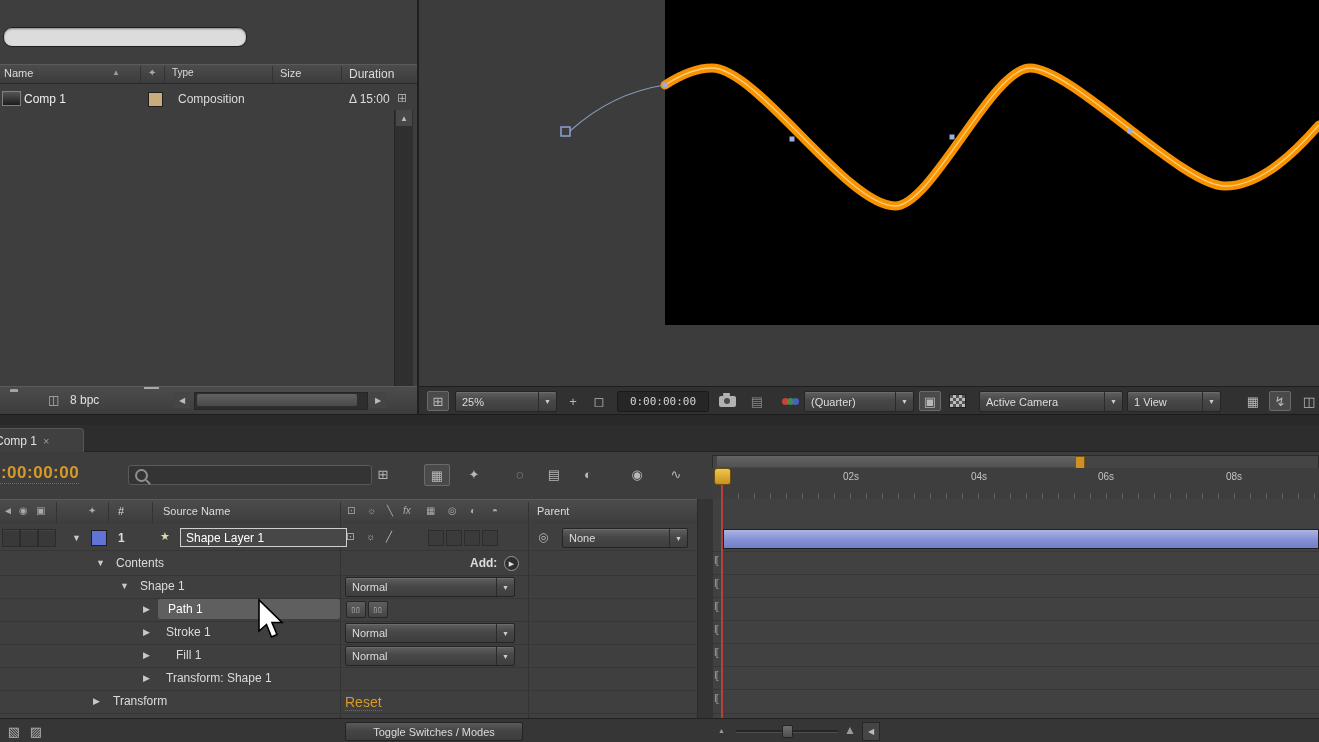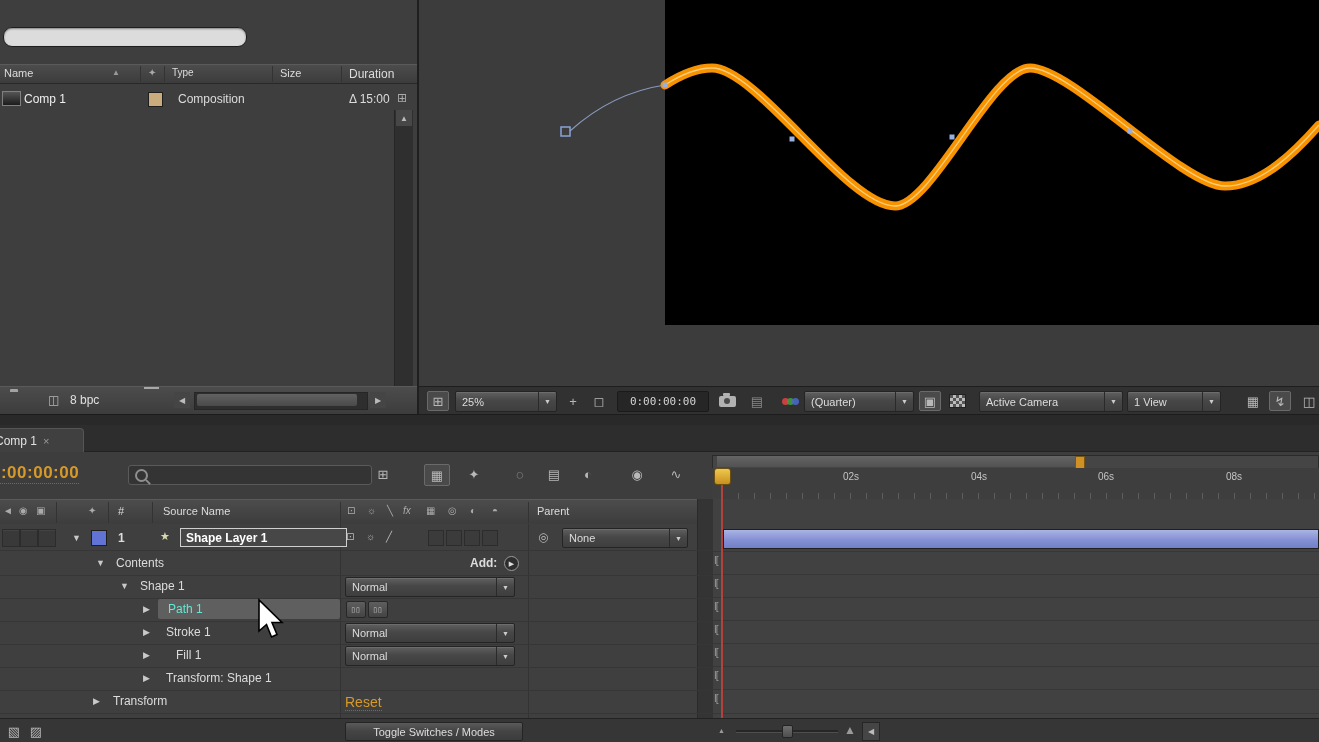--- a/index.html
+++ b/index.html
@@ -302,21 +302,21 @@
 
   <div class="tlrow" style="top:101px;height:24px">
     <span class="avbox" style="left:2px;top:3px"></span>
     <span class="avbox" style="left:20px;top:3px"></span>
     <span class="avbox" style="left:38px;top:3px"></span>
     <span class="abs tri" style="left:72px;top:7px">▼</span>
     <span class="chip abs" style="left:91px;top:4px"></span>
     <span class="abs rowtxt" style="left:118px;top:5px;font-weight:bold">1</span>
     <span class="abs" style="left:160px;top:4px;font-size:11px;color:#d8d8a8">★</span>
     <span class="abs" style="left:180px;top:2px;width:155px;height:17px;border:1px solid #cfcfcf;background:#474747;display:flex;align-items:center;padding:0 5px">
-      <span style="font-weight:bold;color:#fff;font-size:12px;white-space:nowrap">Shape Layer 1</span>
+      <span style="font-weight:normal;color:#fff;font-size:12px;white-space:nowrap">Shape Layer 1</span>
     </span>
     <span class="abs" style="left:346px;top:5px;font-size:10px;color:#bbb">⊡</span>
     <span class="abs" style="left:366px;top:5px;font-size:10px;color:#bbb">☼</span>
     <span class="abs" style="left:386px;top:5px;font-size:10px;color:#bbb">╱</span>
     <span class="swbox" style="left:428px;top:4px"></span>
     <span class="swbox" style="left:446px;top:4px"></span>
     <span class="swbox" style="left:464px;top:4px"></span>
     <span class="swbox" style="left:482px;top:4px"></span>
     <span class="abs" style="left:538px;top:4px;font-size:12px;color:#bbb">◎</span>
     <div class="dd" style="left:562px;top:2px;width:124px;height:18px">
@@ -339,21 +339,21 @@
     <span class="abs rowtxt" style="left:140px;top:4px">Shape 1</span>
     <div class="dd" style="left:345px;top:2px;width:168px;height:18px">
       <span class="lbl">Normal</span>
       <span class="arr">▼</span>
     </div>
   </div>
 
   <div class="tlrow" style="top:173px">
     <span class="abs tri" style="left:143px;top:6px">▶</span>
     <span class="abs" style="left:158px;top:1px;width:182px;height:20px;background:#5f5f5f;border-radius:2px"></span>
-    <span class="abs rowtxt" style="left:168px;top:4px;color:#5eead4">Path 1</span>
+    <span class="abs rowtxt" style="left:168px;top:4px;color:#ffffff">Path 1</span>
     <span class="pbtn" style="left:346px;top:3px">
         <span>▯▯</span>
       </span>
     <span class="pbtn" style="left:368px;top:3px">
         <span>▯▯</span>
       </span>
   </div>
 
   <div class="tlrow" style="top:196px">
     <span class="abs tri" style="left:143px;top:6px">▶</span>

